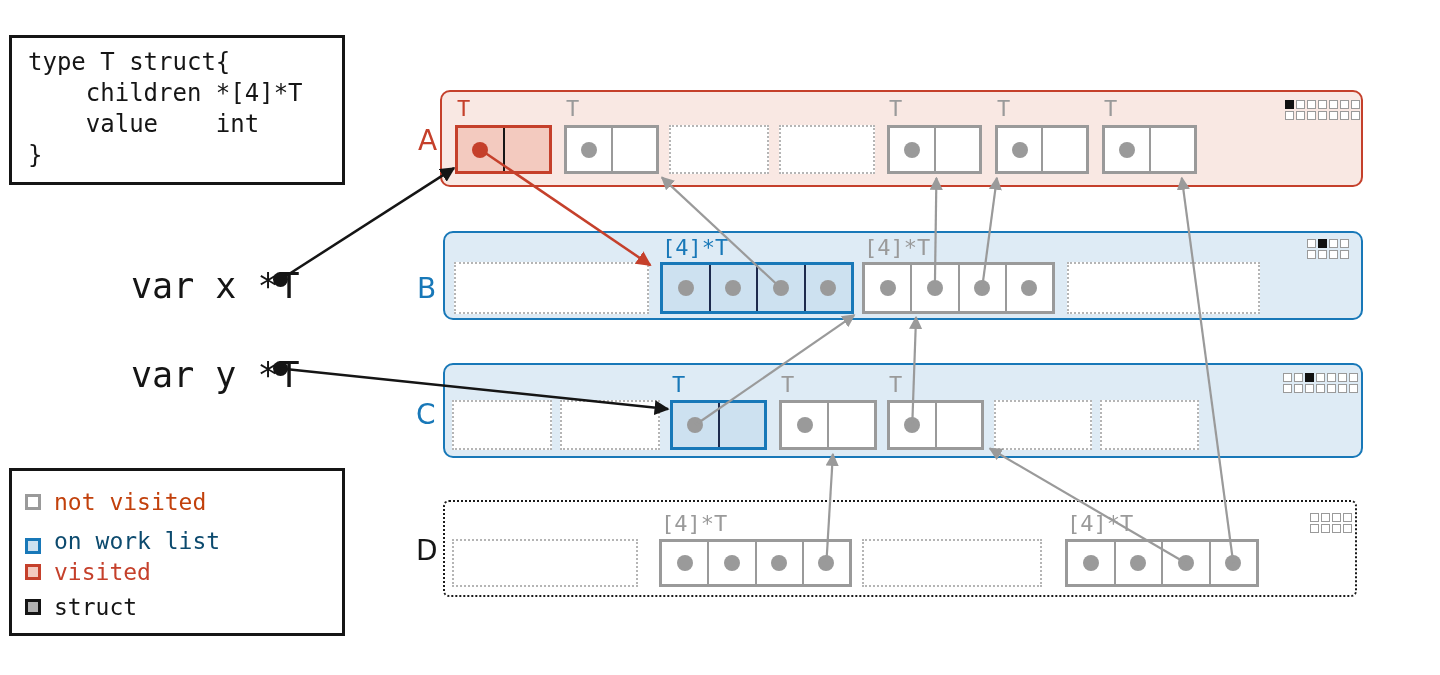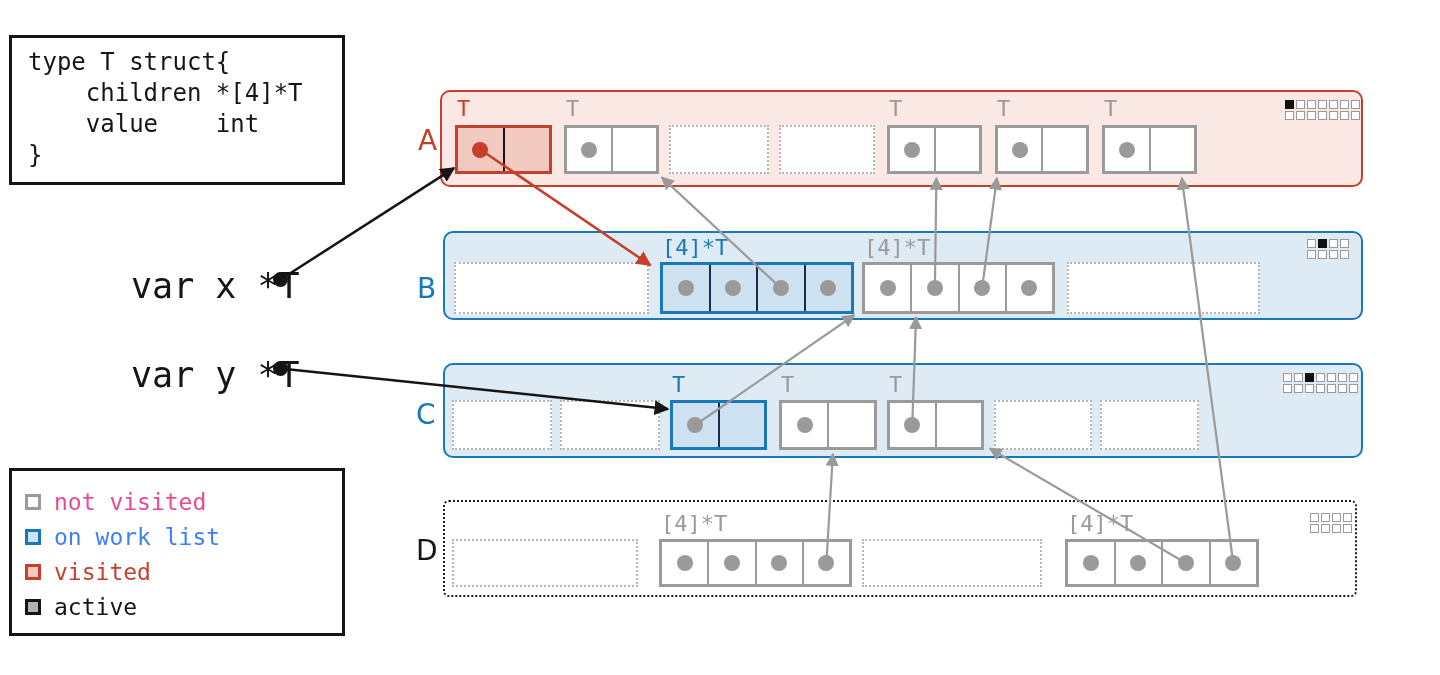--- a/index.html
+++ b/index.html
@@ -6,22 +6,22 @@
   body{width:1440px;height:675px;font-family:"DejaVu Sans Mono","Liberation Mono",monospace;color:#151515;}
   .canvas{position:relative;width:1440px;height:675px;overflow:hidden;background:#fff;}
 
   
   .frame-box{position:absolute;left:2px;width:336px;border:3px solid #151515;box-sizing:border-box;background:#fff;margin-left:7px;}
   .code-box{top:35px;height:150px;}
   .code-box pre{margin:9px 0 0 16px;font-size:24px;line-height:31px;font-family:inherit;}
   .legend-box{top:468px;height:168px;padding:13px 0 0 13px;}
   .legend-item{display:flex;align-items:center;gap:13px;height:35px;font-size:23px;}
   .legend-swatch{width:10px;height:10px;border:3px solid #9a9a9a;background:#fff;flex:0 0 auto;}
-  .legend-item.not-visited{color:#ec4899;}
-  .legend-item.worklist{color:#3b82f6;}
+  .legend-item.not-visited{color:#c2410c;}
+  .legend-item.worklist{color:#0c4a6e;align-items:flex-end;}
   .legend-item.worklist .legend-swatch{border-color:#1878b8;background:#cde1f0;}
   .legend-item.active{color:#c5402b;}
   .legend-item.active .legend-swatch{border-color:#c5402b;background:#f3cabf;}
   .legend-item.visited{color:#151515;}
   .legend-item.visited .legend-swatch{border-color:#151515;background:#b2b2b2;}
 
   
   .var-label{position:absolute;font-size:35px;color:#151515;white-space:pre;}
   .ptr-dot{position:absolute;width:15px;height:15px;border-radius:50%;background:#151515;}
 
@@ -290,21 +290,21 @@
     <div class="legend-item worklist">
       <span class="legend-swatch"></span>
       <span>on work list</span>
     </div>
     <div class="legend-item active">
       <span class="legend-swatch"></span>
       <span>visited</span>
     </div>
     <div class="legend-item visited">
       <span class="legend-swatch"></span>
-      <span>active</span>
+      <span>struct</span>
     </div>
   </div>
 
   <svg id="arrows" width="1440" height="675" viewBox="0 0 1440 675">
       <defs>
         <marker id="ah-red" viewBox="0 0 10 10" refX="9" refY="5" markerWidth="6" markerHeight="6" orient="auto">
           <path d="M0 0 L10 5 L0 10 z" fill="#c5402b"></path>
         </marker>
         <marker id="ah-blue" viewBox="0 0 10 10" refX="9" refY="5" markerWidth="6" markerHeight="6" orient="auto">
           <path d="M0 0 L10 5 L0 10 z" fill="#1878b8"></path>

